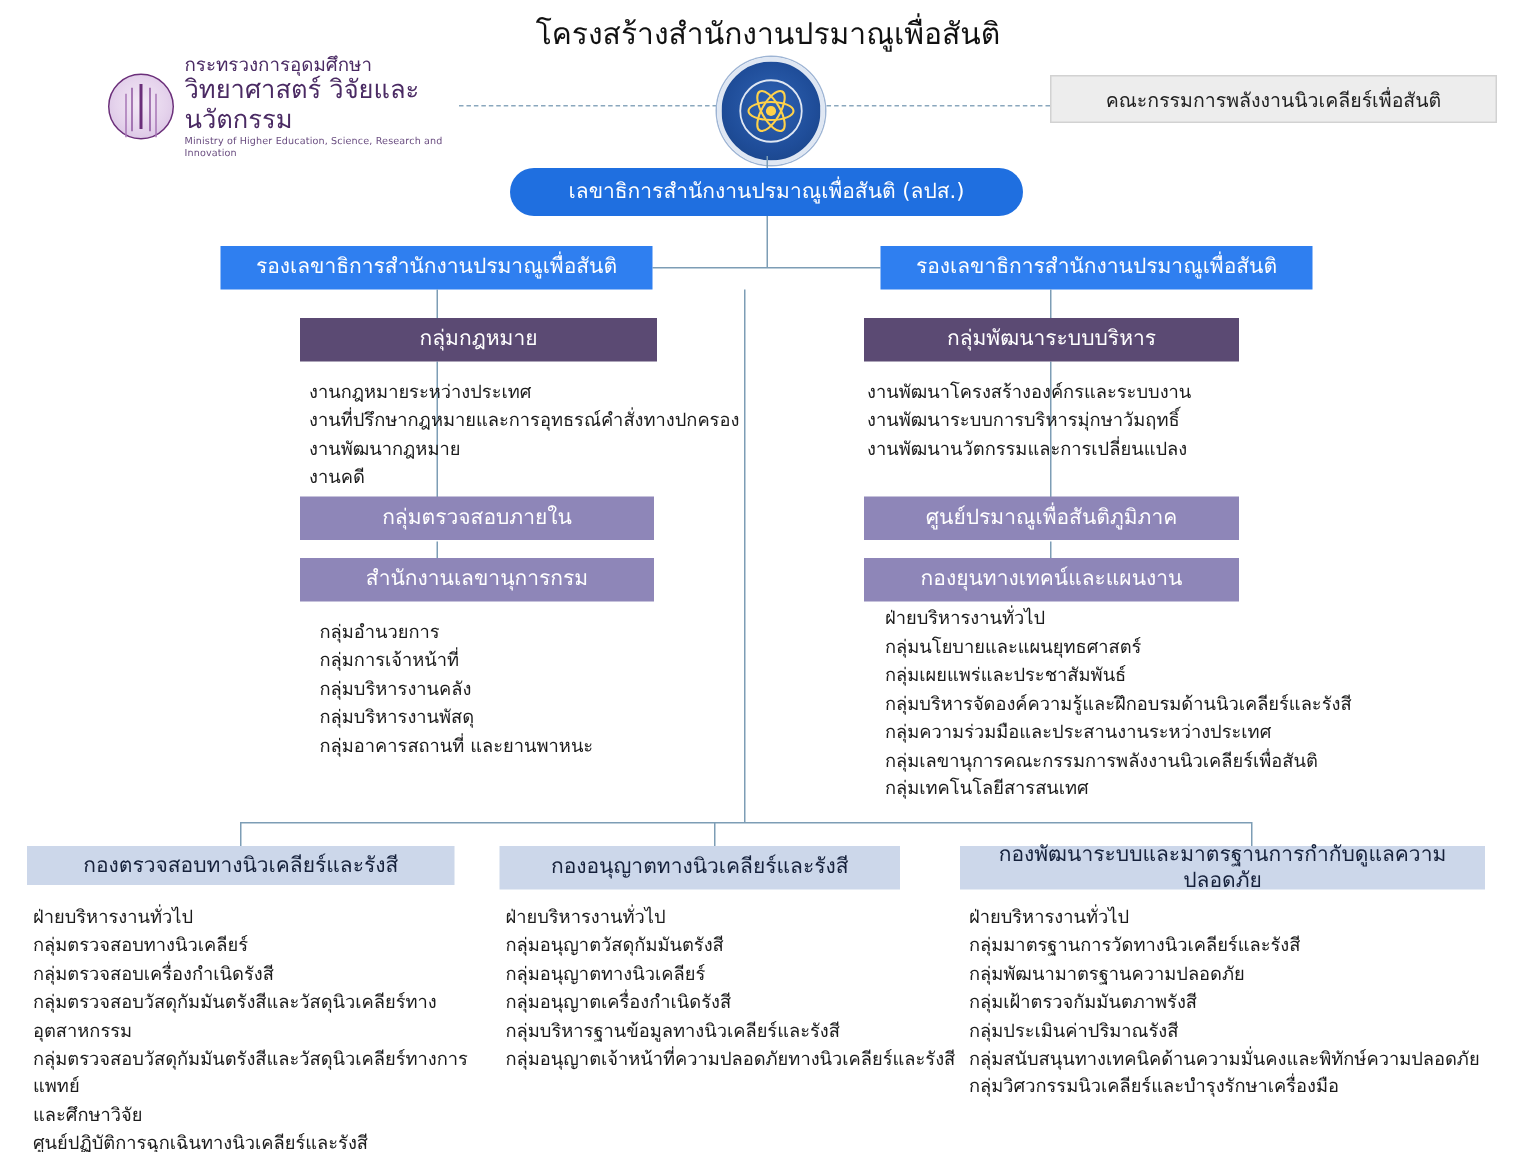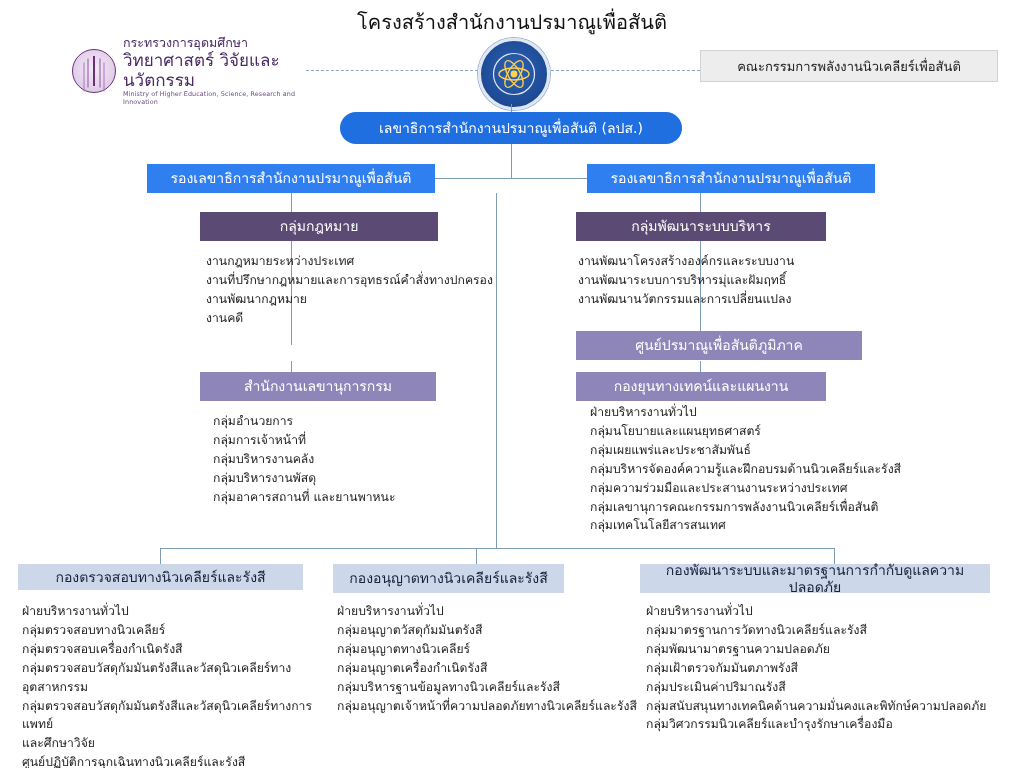--- a/index.html
+++ b/index.html
@@ -168,25 +168,26 @@
   <div class="abs line-v" style="left:700px; top:361px; height:15px;"></div>
 
   <div class="abs list" style="left:206px; top:252px; width:370px;">งานกฎหมายระหว่างประเทศ
 งานที่ปรึกษากฎหมายและการอุทธรณ์คำสั่งทางปกครอง
 งานพัฒนากฎหมาย
 งานคดี</div>
   <div class="abs node purple" style="left:200px; top:212px; width:238px; height:29px;">กลุ่มกฎหมาย</div>
 
   <div class="abs node purple" style="left:576px; top:212px; width:250px; height:29px;">กลุ่มพัฒนาระบบบริหาร</div>
   <div class="abs list" style="left:578px; top:252px; width:400px;">งานพัฒนาโครงสร้างองค์กรและระบบงาน
-งานพัฒนาระบบการบริหารมุ่และฝัมฤทธิ์
+งานพัฒนาระบบการบริหารมุ่กษาวัมฤทธิ์
 งานพัฒนานวัตกรรมและการเปลี่ยนแปลง</div>
 
-
-  <div class="abs node lilac" style="left:576px; top:331px; width:286px; height:29px;">ศูนย์ปรมาณูเพื่อสันติภูมิภาค</div>
+  <div class="abs node lilac" style="left:200px; top:331px; width:236px; height:29px;">กลุ่มตรวจสอบภายใน</div>
+
+  <div class="abs node lilac" style="left:576px; top:331px; width:250px; height:29px;">ศูนย์ปรมาณูเพื่อสันติภูมิภาค</div>
 
   <div class="abs list" style="left:213px; top:412px; width:330px;">กลุ่มอำนวยการ
 กลุ่มการเจ้าหน้าที่
 กลุ่มบริหารงานคลัง
 กลุ่มบริหารงานพัสดุ
 กลุ่มอาคารสถานที่ และยานพาหนะ</div>
   <div class="abs node lilac" style="left:200px; top:372px; width:236px; height:29px;">สำนักงานเลขานุการกรม</div>
 
   <div class="abs node lilac" style="left:576px; top:372px; width:250px; height:29px;">กองยุนทางเทคน์และแผนงาน</div>
   <div class="abs list" style="left:590px; top:403px; width:420px;">ฝ่ายบริหารงานทั่วไป
@@ -205,21 +206,21 @@
 
   <div class="abs node pale" style="left:18px; top:564px; width:285px; height:26px;">กองตรวจสอบทางนิวเคลียร์และรังสี</div>
   <div class="abs list" style="left:22px; top:602px; width:306px;">ฝ่ายบริหารงานทั่วไป
 กลุ่มตรวจสอบทางนิวเคลียร์
 กลุ่มตรวจสอบเครื่องกำเนิดรังสี
 กลุ่มตรวจสอบวัสดุกัมมันตรังสีและวัสดุนิวเคลียร์ทางอุตสาหกรรม
 กลุ่มตรวจสอบวัสดุกัมมันตรังสีและวัสดุนิวเคลียร์ทางการแพทย์
     และศึกษาวิจัย
 ศูนย์ปฏิบัติการฉุกเฉินทางนิวเคลียร์และรังสี</div>
 
-  <div class="abs node pale" style="left:333px; top:564px; width:231px; height:29px;">กองอนุญาตทางนิวเคลียร์และรังสี</div>
+  <div class="abs node pale" style="left:333px; top:564px; width:267px; height:29px;">กองอนุญาตทางนิวเคลียร์และรังสี</div>
   <div class="abs list" style="left:337px; top:602px; width:300px;">ฝ่ายบริหารงานทั่วไป
 กลุ่มอนุญาตวัสดุกัมมันตรังสี
 กลุ่มอนุญาตทางนิวเคลียร์
 กลุ่มอนุญาตเครื่องกำเนิดรังสี
 กลุ่มบริหารฐานข้อมูลทางนิวเคลียร์และรังสี
 กลุ่มอนุญาตเจ้าหน้าที่ความปลอดภัยทางนิวเคลียร์และรังสี</div>
 
   <div class="abs node pale" style="left:640px; top:564px; width:350px; height:29px;">กองพัฒนาระบบและมาตรฐานการกำกับดูแลความปลอดภัย</div>
   <div class="abs list" style="left:646px; top:602px; width:380px;">ฝ่ายบริหารงานทั่วไป
 กลุ่มมาตรฐานการวัดทางนิวเคลียร์และรังสี

